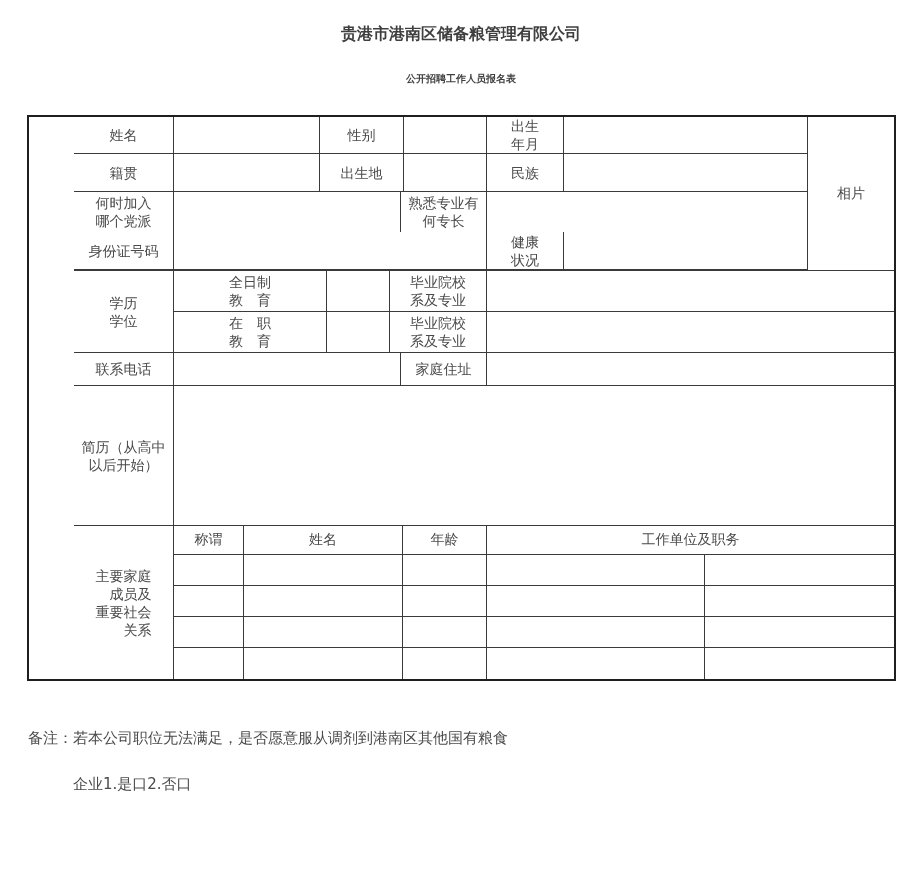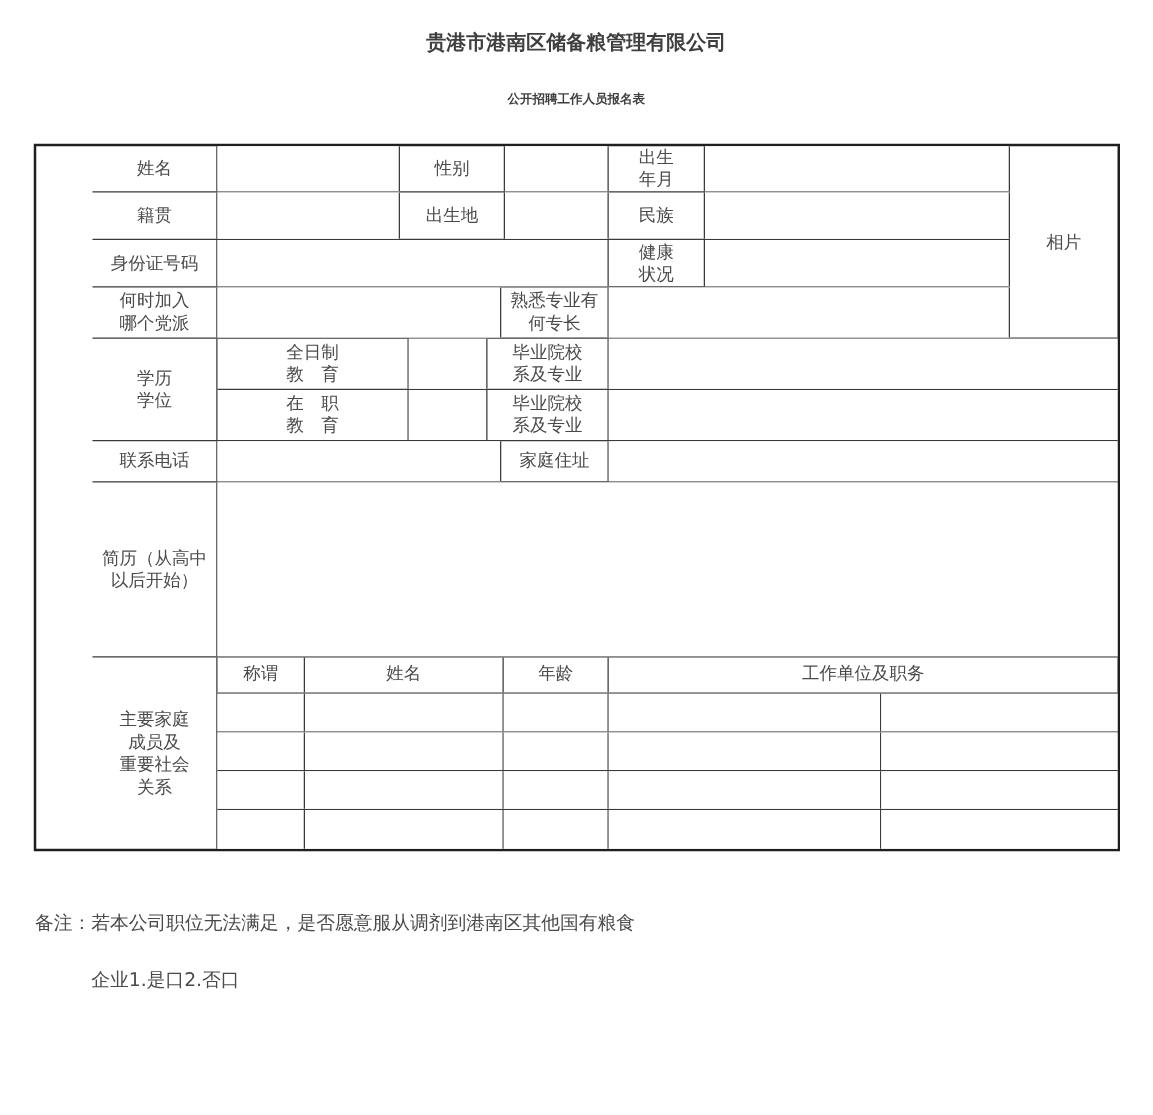--- a/index.html
+++ b/index.html
@@ -38,21 +38,21 @@
   .h37{height:37px}.h38{height:38px}.h40{height:40px}.h41{height:41px}
   .h33{height:33px}.h140{height:140px}.h91{height:91px}.h29{height:29px}.h31{height:31px}
   
   .secA{display:flex;border-bottom:1px solid #3a3a3a;}
   .secA-left{width:734px;}
   .photo-cell{flex:1;display:flex;align-items:center;justify-content:center;color:#4a4a4a;}
   .secB{display:flex;border-bottom:1px solid #3a3a3a;}
   .secB-label{width:100px;}
   .secB-right{flex:1;}
   .secC{display:flex;}
-  .secC-label{width:100px;}
+  .secC-label{width:100px;text-align:right;}
   .secC-right{flex:1;font-family:Liberation Serif, serif;}
   
   .note1{margin:48px 0 0 28px;font-size:15px;color:#4a4a4a;}
   .note2{margin:27px 14px 0 73px;font-size:15px;color:#4a4a4a;}
 </style>
 </head>
 <body>
 
 <div class="page">
 
@@ -73,33 +73,33 @@
           <div class="c val fx"></div>
         </div>
         <div class="row h38 bb">
           <div class="c lbl w100">籍贯</div>
           <div class="c val w146"></div>
           <div class="c lbl w84">出生地</div>
           <div class="c val w83"></div>
           <div class="c lbl w77">民族</div>
           <div class="c val fx"></div>
         </div>
-        <div class="row h38 bb">
-          <div class="c lbl w100">身份证号码</div>
-          <div class="c val w313"></div>
-          <div class="c lbl w77">健康
-状况</div>
-          <div class="c val fx"></div>
-        </div>
         <div class="row h40">
           <div class="c lbl w100">何时加入
 哪个党派</div>
           <div class="c val w227"></div>
           <div class="c lbl w86">熟悉专业有
 何专长</div>
+          <div class="c val fx"></div>
+        </div>
+        <div class="row h38 bb">
+          <div class="c lbl w100">身份证号码</div>
+          <div class="c val w313"></div>
+          <div class="c lbl w77">健康
+状况</div>
           <div class="c val fx"></div>
         </div>
       </div>
       <div class="photo-cell">相片</div>
     </div>
 
     <div class="secB">
       <div class="c lbl secB-label">学历
 学位</div>
       <div class="secB-right">

